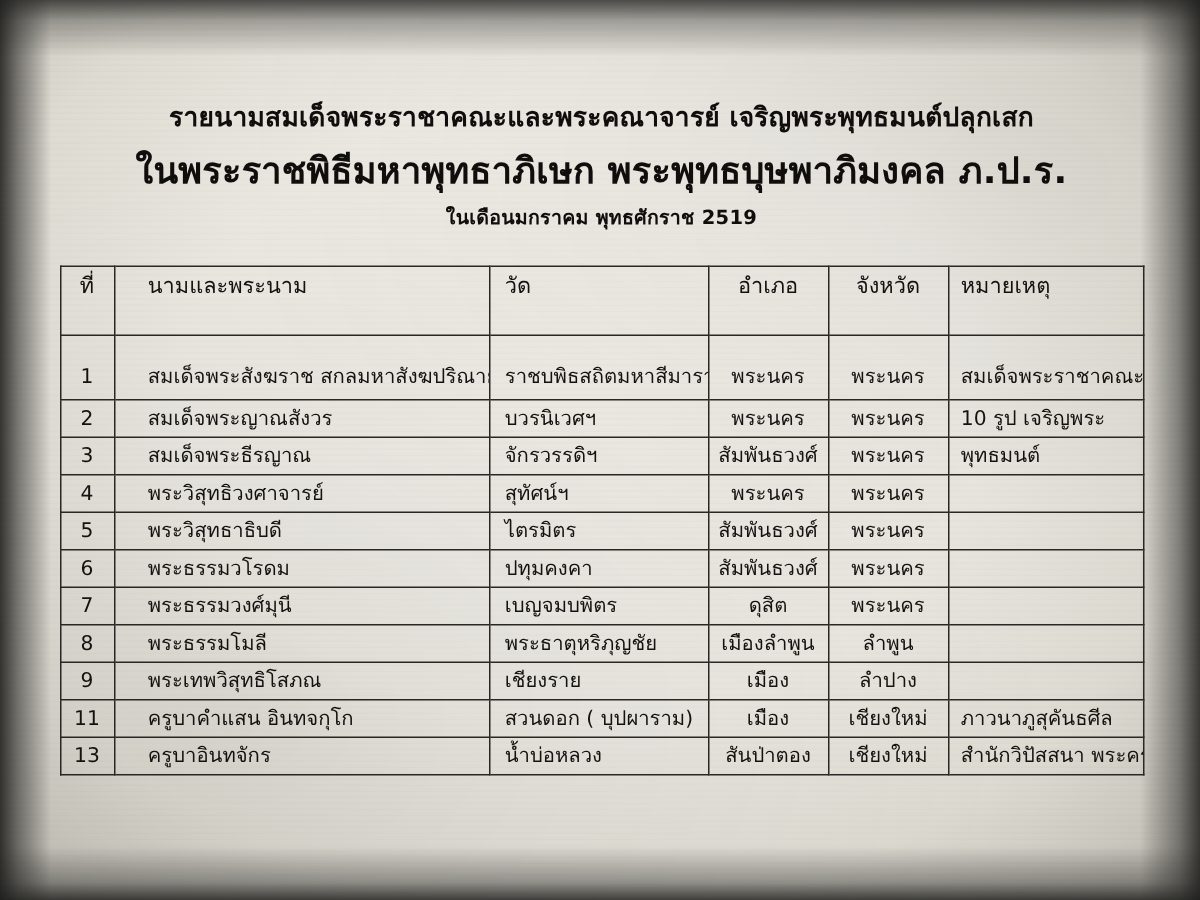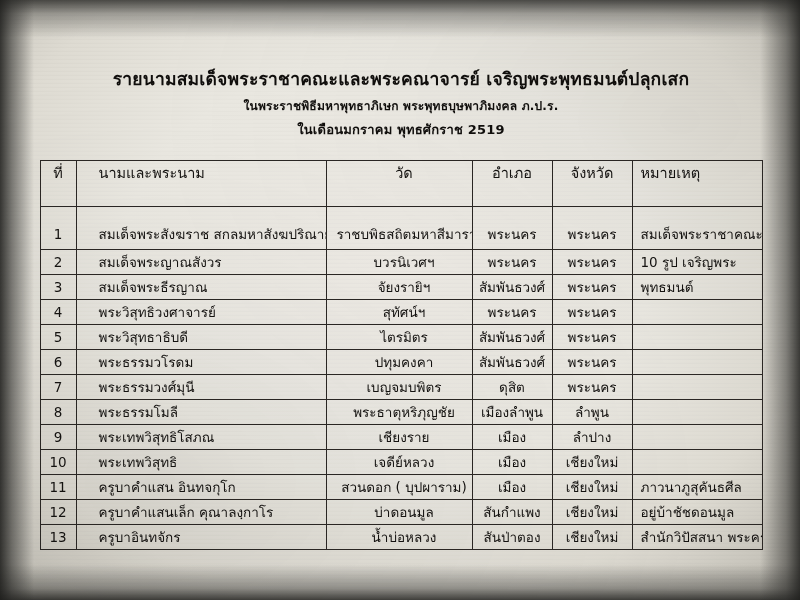--- a/index.html
+++ b/index.html
@@ -49,21 +49,21 @@
     font-weight: 700;
     color: #100e0c;
     letter-spacing: 0.2px;
   }
   .h-line1 {
     font-size: 17.5px;
     margin-top: 52px;
     line-height: 1.35;
   }
   .h-line2 {
-    font-size: 12px;
+    font-size: 24px;
     margin-top: 6px;
     line-height: 1.35;
   }
   .h-line3 {
     font-size: 13px;
     margin-top: 7px;
     line-height: 1.35;
   }
 
   table.reg {
@@ -94,21 +94,21 @@
     line-height: 24px;
     padding: 0 6px;
     box-sizing: border-box;
     white-space: nowrap;
     overflow: hidden;
   }
   tbody tr:first-child td { padding-top: 12px; height: 36px; line-height: 30px; }
 
   .c-no     { width: 36px;  text-align: center; }
   .c-name   { width: 250px; text-align: left; padding-left: 22px !important; }
-  .c-temple { width: 146px; text-align: center; padding-left: 10px !important; }
+  .c-temple { width: 146px; text-align: left; padding-left: 10px !important; }
   .c-amphoe { width: 80px;  text-align: center; margin-left: 44px; }
   .c-prov   { width: 80px;  text-align: center; }
   .c-note   { width: 130px; text-align: left; padding-left: 8px !important; }
 
   
   #grain {
     position: absolute;
     inset: 0;
     pointer-events: none;
     background:
@@ -153,21 +153,21 @@
           <td class="c-no">2</td>
           <td class="c-name">สมเด็จพระญาณสังวร</td>
           <td class="c-temple">บวรนิเวศฯ</td>
           <td class="c-amphoe">พระนคร</td>
           <td class="c-prov">พระนคร</td>
           <td class="c-note">10  รูป   เจริญพระ</td>
         </tr>
         <tr>
           <td class="c-no">3</td>
           <td class="c-name">สมเด็จพระธีรญาณ</td>
-          <td class="c-temple">จัยงรายิฯ</td>
+          <td class="c-temple">จักรวรรดิฯ</td>
           <td class="c-amphoe">สัมพันธวงศ์</td>
           <td class="c-prov">พระนคร</td>
           <td class="c-note">พุทธมนต์</td>
         </tr>
         <tr>
           <td class="c-no">4</td>
           <td class="c-name">พระวิสุทธิวงศาจารย์</td>
           <td class="c-temple">สุทัศน์ฯ</td>
           <td class="c-amphoe">พระนคร</td>
           <td class="c-prov">พระนคร</td>
@@ -204,47 +204,31 @@
           <td class="c-amphoe">เมืองลำพูน</td>
           <td class="c-prov">ลำพูน</td>
           <td class="c-note"></td>
         </tr>
         <tr>
           <td class="c-no">9</td>
           <td class="c-name">พระเทพวิสุทธิโสภณ</td>
           <td class="c-temple">เชียงราย</td>
           <td class="c-amphoe">เมือง</td>
           <td class="c-prov">ลำปาง</td>
-          <td class="c-note"></td>
-        </tr>
-        <tr>
-          <td class="c-no">10</td>
-          <td class="c-name">พระเทพวิสุทธิ</td>
-          <td class="c-temple">เจดีย์หลวง</td>
-          <td class="c-amphoe">เมือง</td>
-          <td class="c-prov">เชียงใหม่</td>
           <td class="c-note"></td>
         </tr>
         <tr>
           <td class="c-no">11</td>
           <td class="c-name">ครูบาคำแสน  อินทจกุโก</td>
           <td class="c-temple">สวนดอก ( บุปผาราม)</td>
           <td class="c-amphoe">เมือง</td>
           <td class="c-prov">เชียงใหม่</td>
           <td class="c-note">ภาวนาภูสุคันธศีล</td>
         </tr>
         <tr>
-          <td class="c-no">12</td>
-          <td class="c-name">ครูบาคำแสนเล็ก  คุณาลงฺกาโร</td>
-          <td class="c-temple">บ่าดอนมูล</td>
-          <td class="c-amphoe">สันกำแพง</td>
-          <td class="c-prov">เชียงใหม่</td>
-          <td class="c-note">อยู่บ้าชัชดอนมูล</td>
-        </tr>
-        <tr>
           <td class="c-no">13</td>
           <td class="c-name">ครูบาอินทจักร</td>
           <td class="c-temple">น้ำบ่อหลวง</td>
           <td class="c-amphoe">สันป่าตอง</td>
           <td class="c-prov">เชียงใหม่</td>
           <td class="c-note">สำนักวิปัสสนา  พระครู</td>
         </tr>
       </tbody>
     </table>
 

